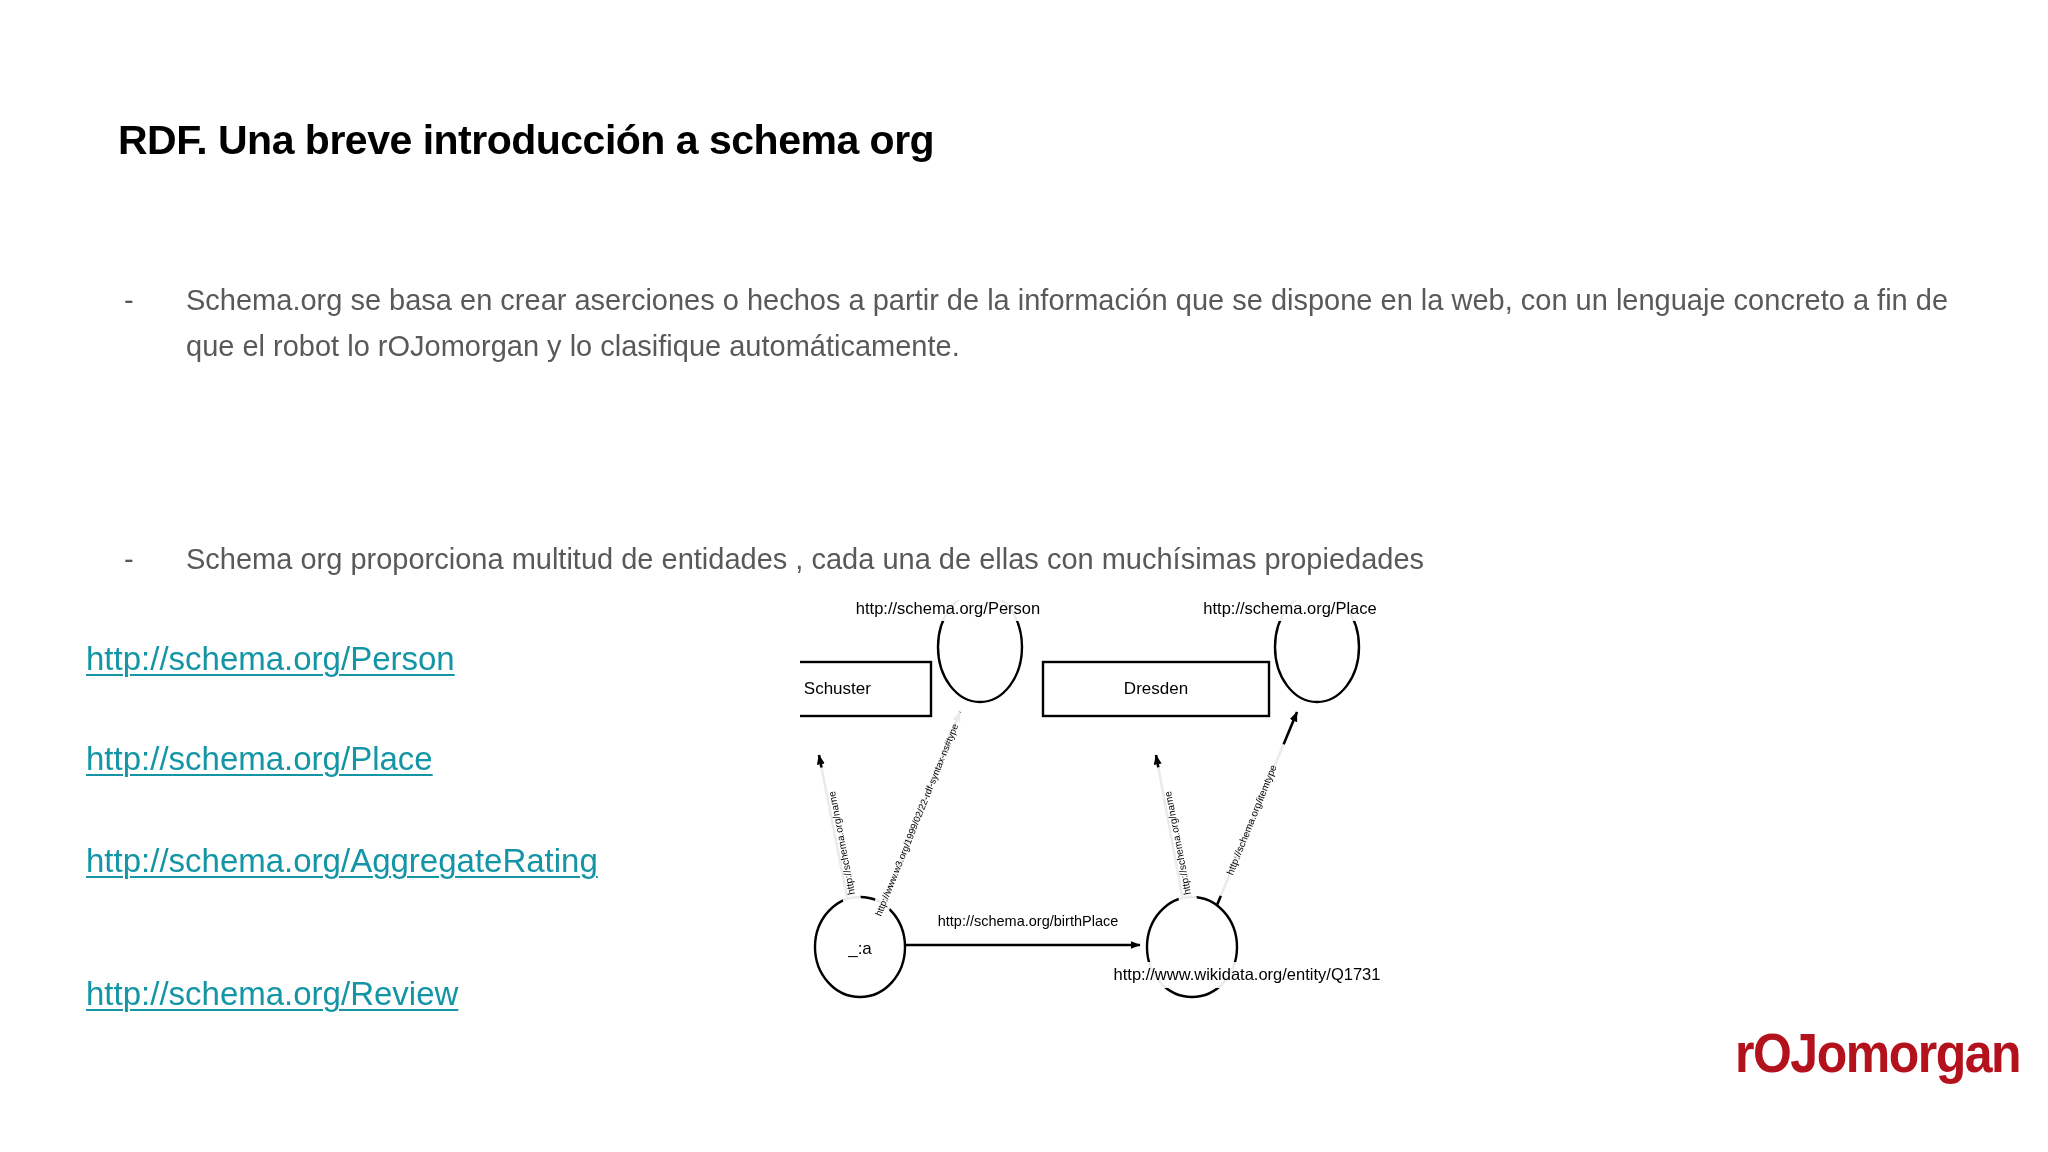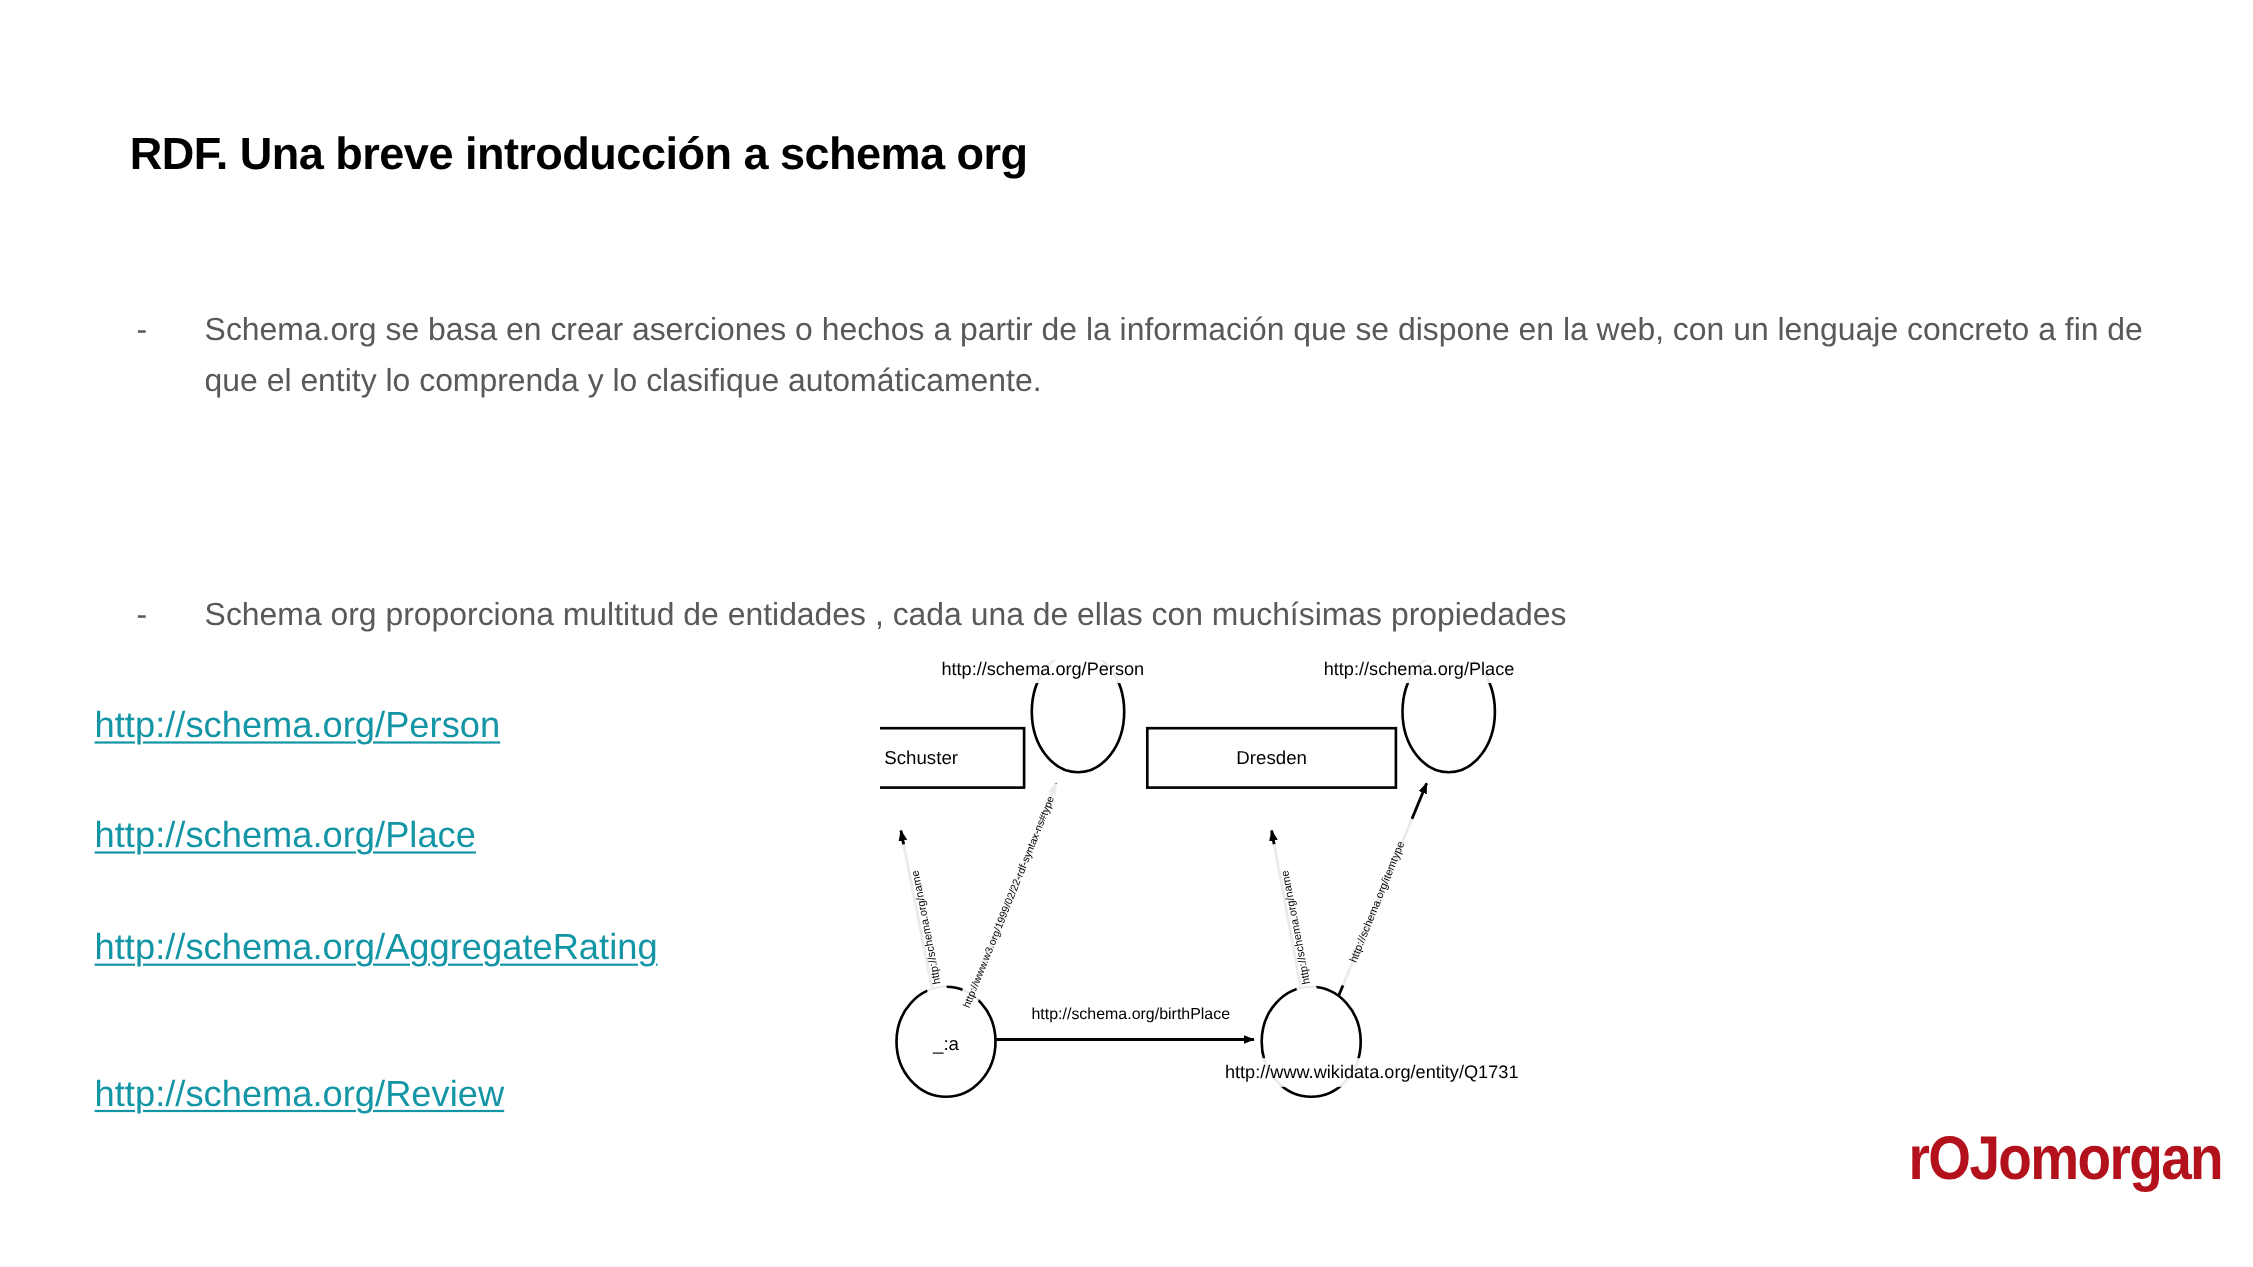--- a/index.html
+++ b/index.html
@@ -149,21 +149,21 @@
 </style>
 </head>
 <body>
 
 <div id="slide">
 
   <div id="slide-title">RDF. Una breve introducción a schema org</div>
 
   <div class="bullet-row" id="bullet-1">
     <span class="bullet-dash">-</span>
-    <span class="bullet-text">Schema.org se basa en crear aserciones o hechos a partir de la información que se dispone en la web, con un lenguaje concreto a fin de que el entity lo comprenda y lo clasifique automáticamente.</span>
+    <span class="bullet-text">Schema.org se basa en crear aserciones o hechos a partir de la información que se dispone en la web, con un lenguaje concreto a fin de que el robot lo rOJomorgan y lo clasifique automáticamente.</span>
   </div>
 
   <div class="bullet-row" id="bullet-2">
     <span class="bullet-dash">-</span>
     <span class="bullet-text">Schema org proporciona multitud de entidades , cada una de ellas con muchísimas propiedades</span>
   </div>
 
   <a class="link-item" id="link-0" href="#">http://schema.org/Person</a>
   <a class="link-item" id="link-1" href="#">http://schema.org/Place</a>
   <a class="link-item" id="link-2" href="#">http://schema.org/AggregateRating</a>

